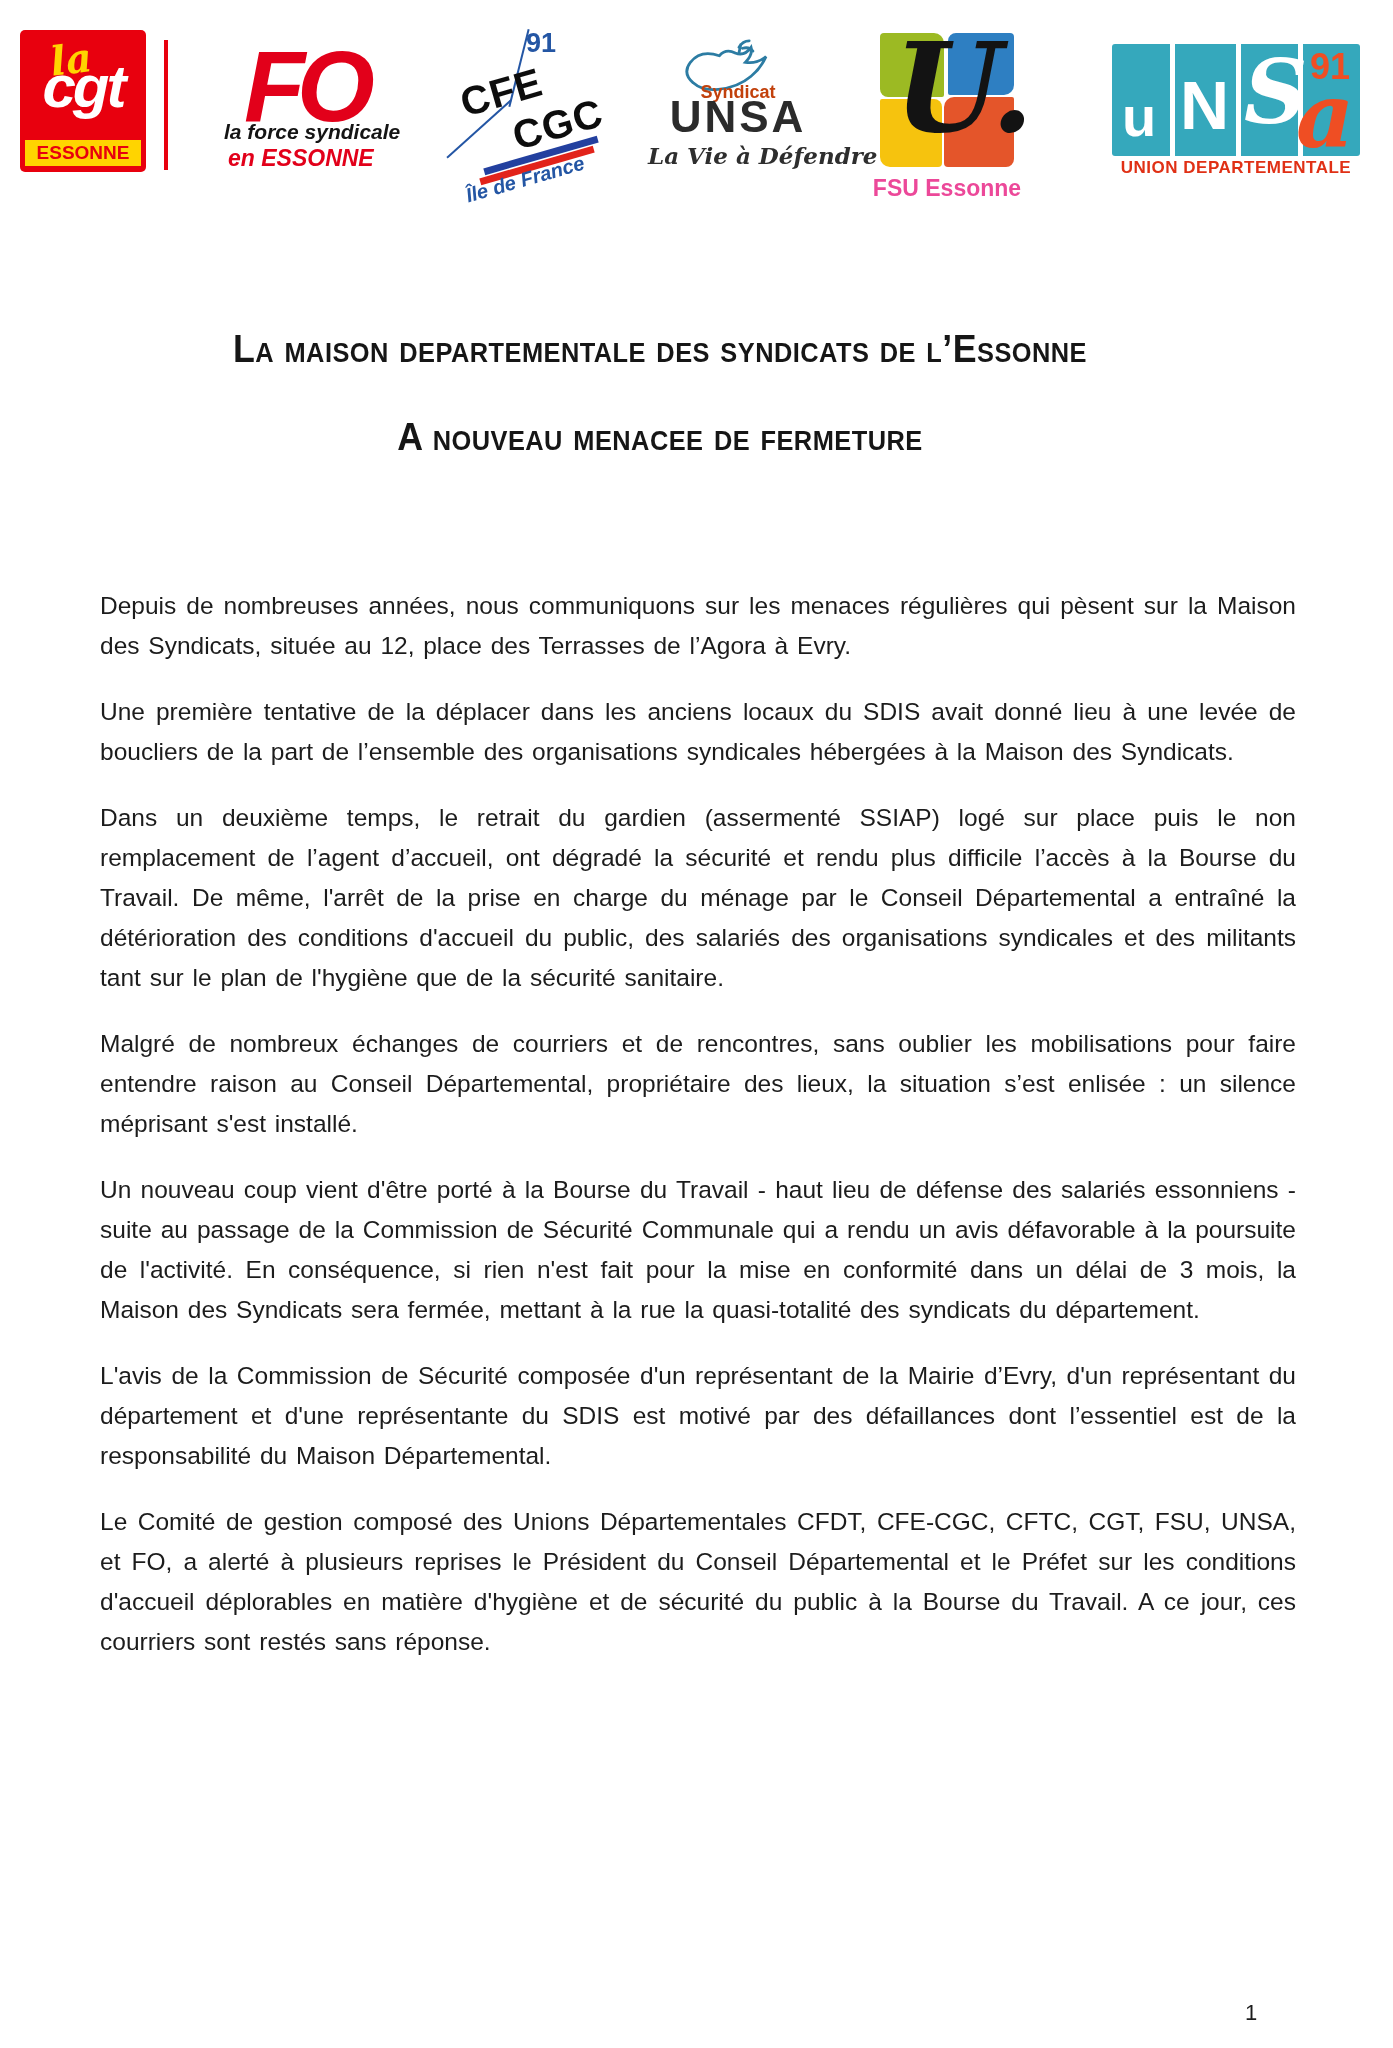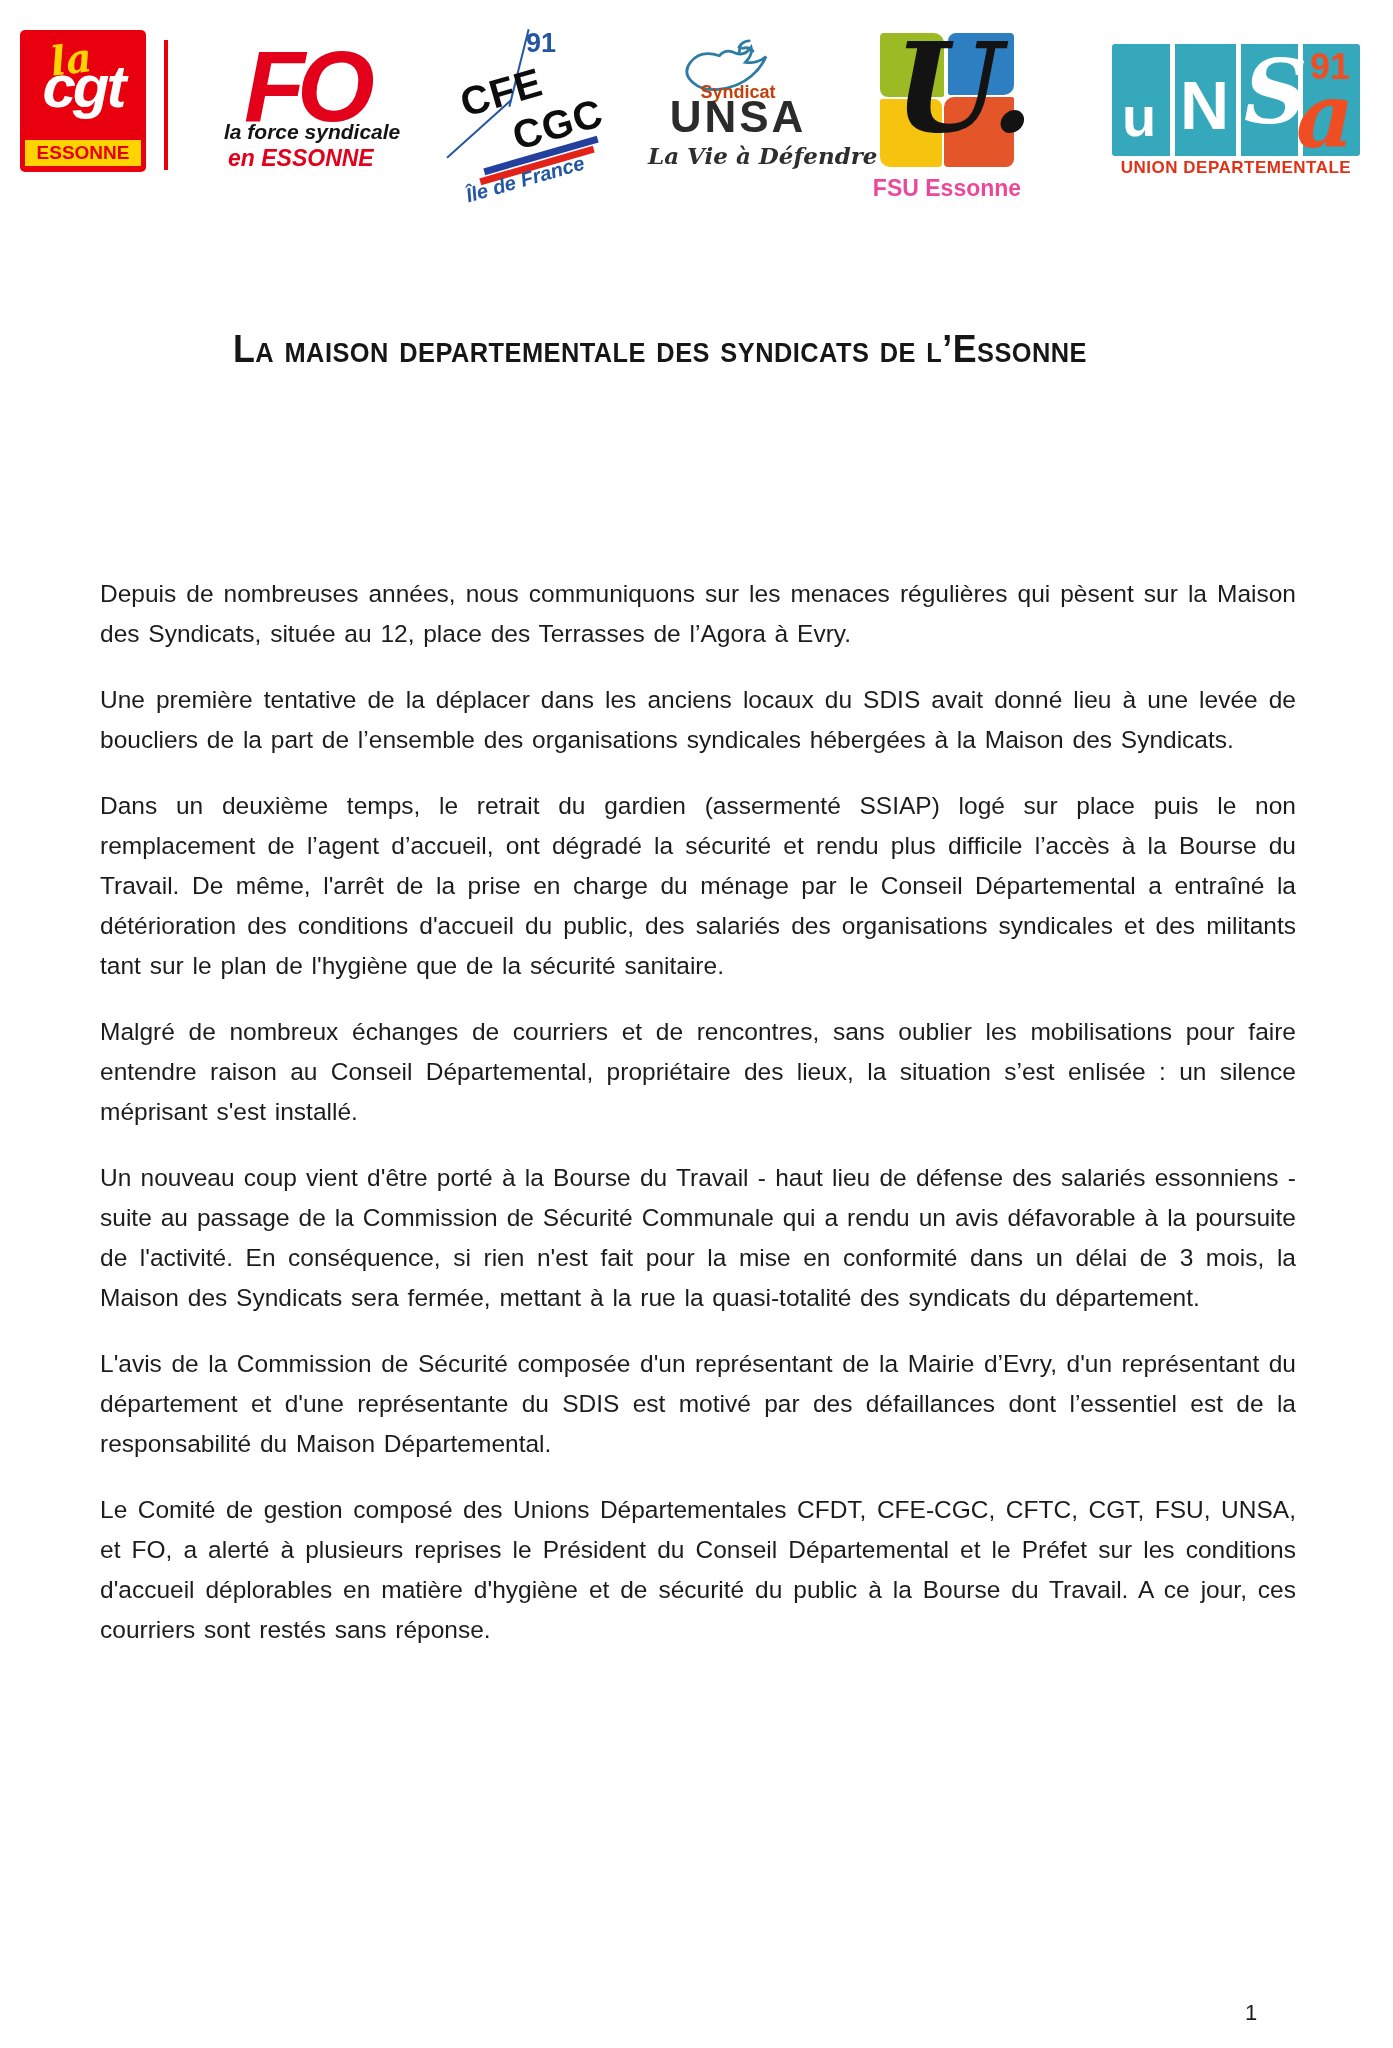--- a/index.html
+++ b/index.html
@@ -67,21 +67,21 @@
 
   
   .titles { position:absolute; left:40px; width:1240px; text-align:center; }
   .title-line { font-weight:700; font-size:38px; font-variant:small-caps; letter-spacing:0.5px; color:#161616;
                 transform:scaleX(0.94); transform-origin:center; white-space:nowrap; }
   .title-1 { top:328px; }
   .title-2 { top:416px; }
 
   
   .body-text { position:absolute; left:100px; top:570px; width:1196px; }
-  .body-text p { margin:4px 0 26px 0; font-size:24.5px; line-height:40px; text-align:justify; word-spacing:2px; color:#1c1c1c; }
+  .body-text p { margin:16px 0 26px 0; font-size:24.5px; line-height:40px; text-align:justify; word-spacing:2px; color:#1c1c1c; }
 
   
   .page-number { position:absolute; left:1245px; top:2000px; font-size:22px; color:#1c1c1c; }
 </style>
 </head>
 <body>
 
 <div class="page">
 
   <div class="logo logo-cgt">
@@ -138,20 +138,23 @@
     <div class="unsa-n">N</div>
     <div class="unsa-sletter">S</div>
     <div class="unsa-91">91</div>
     <div class="unsa-a">a</div>
     <div class="unsa-band">UNION DEPARTEMENTALE</div>
   </div>
 
   <div class="titles title-1">
     <div class="title-line">La maison departementale des syndicats de l’Essonne</div>
   </div>
+  <div class="titles title-2">
+    <div class="title-line">A nouveau menacee de fermeture</div>
+  </div>
 
   <div class="body-text">
     <p>Depuis de nombreuses années, nous communiquons sur les menaces régulières qui pèsent sur la Maison des Syndicats, située au 12, place des Terrasses de l’Agora à Evry.</p>
     <p>Une première tentative de la déplacer dans les anciens locaux du SDIS avait donné lieu à une levée de boucliers de la part de l’ensemble des organisations syndicales hébergées à la Maison des Syndicats.</p>
     <p>Dans un deuxième temps, le retrait du gardien (assermenté SSIAP) logé sur place puis le non remplacement de l’agent d’accueil, ont dégradé la sécurité et rendu plus difficile l’accès à la Bourse du Travail. De même, l'arrêt de la prise en charge du ménage par le Conseil Départemental a entraîné la détérioration des conditions d'accueil du public, des salariés des organisations syndicales et des militants tant sur le plan de l'hygiène que de la sécurité sanitaire.</p>
     <p>Malgré de nombreux échanges de courriers et de rencontres, sans oublier les mobilisations pour faire entendre raison au Conseil Départemental, propriétaire des lieux, la situation s’est enlisée : un silence méprisant s'est installé.</p>
     <p>Un nouveau coup vient d'être porté à la Bourse du Travail - haut lieu de défense des salariés essonniens - suite au passage de la Commission de Sécurité Communale qui a rendu un avis défavorable à la poursuite de l'activité. En conséquence, si rien n'est fait pour la mise en conformité dans un délai de 3 mois, la Maison des Syndicats sera fermée, mettant à la rue la quasi-totalité des syndicats du département.</p>
     <p>L'avis de la Commission de Sécurité composée d'un représentant de la Mairie d’Evry, d'un représentant du département et d'une représentante du SDIS est motivé par des défaillances dont l’essentiel est de la responsabilité du Maison Départemental.</p>
     <p>Le Comité de gestion composé des Unions Départementales CFDT, CFE-CGC, CFTC, CGT, FSU, UNSA, et FO, a alerté à plusieurs reprises le Président du Conseil Départemental et le Préfet sur les conditions d'accueil déplorables en matière d'hygiène et de sécurité du public à la Bourse du Travail. A ce jour, ces courriers sont restés sans réponse.</p>
   </div>

